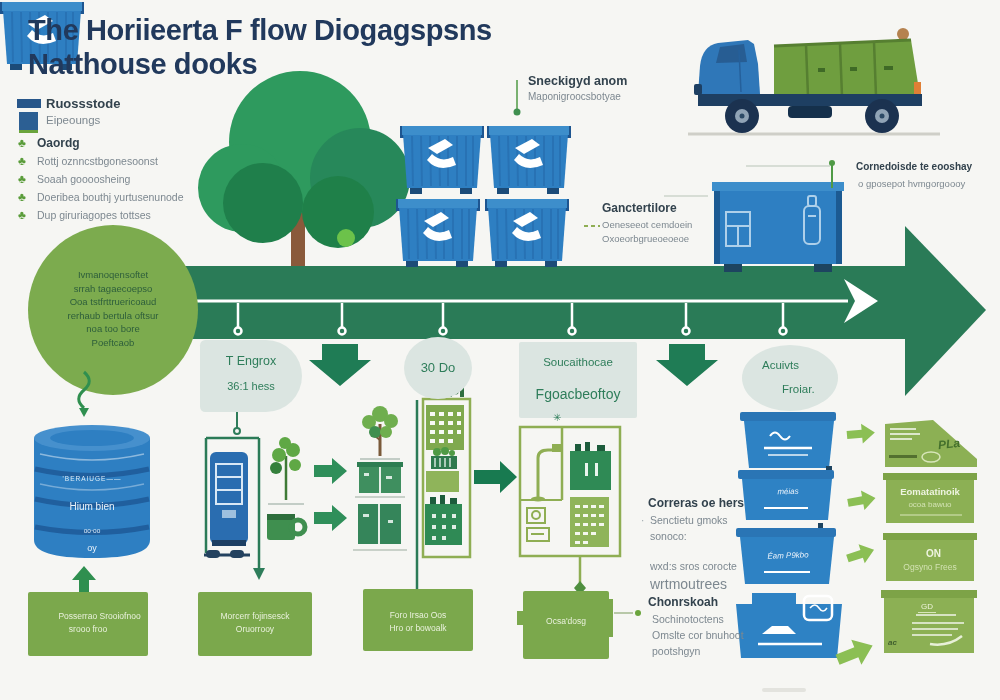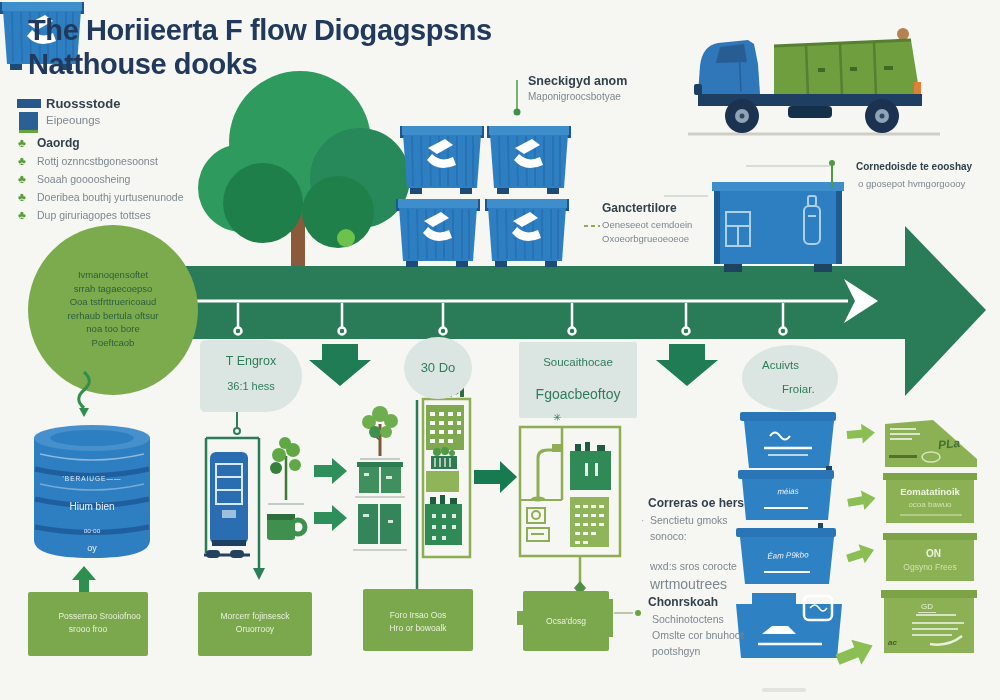--- a/index.html
+++ b/index.html
@@ -502,21 +502,21 @@
   <div>srooo froo</div>
 </div>
 <div class="gbox" style="left:198px;top:592px;width:114px;height:64px;">
   <div style="margin-top:18px;">Morcerr fojinsesck</div>
   <div>Oruorrooy</div>
 </div>
 <div class="gbox" style="left:363px;top:589px;width:110px;height:62px;">
   <div style="margin-top:20px;">Foro Irsao Oos</div>
   <div>Hro or bowoalk</div>
 </div>
-<div class="gbox" style="left:523px;top:591px;width:86px;height:60px;">
+<div class="gbox" style="left:523px;top:591px;width:86px;height:68px;">
   <div style="margin-top:24px;">Ocsa'dosg</div>
 </div>
 
 <div class="t ital" style="left:758px;top:487px;width:60px;text-align:center;font-size:8px;color:#eaf2fa;transform:rotate(-2deg);">méias</div>
 <div class="t ital" style="left:752px;top:551px;width:72px;text-align:center;font-size:8px;color:#eaf2fa;transform:rotate(-2deg);">Éam P9kbo</div>
 
 <div class="t ital" style="left:938px;top:437px;font-size:12px;font-weight:bold;color:#44702c;transform:rotate(-6deg);">PLa</div>
 <div class="t ctr" style="left:886px;top:486px;width:88px;font-size:9.5px;font-weight:bold;color:#eef4e0;">Eomatatinoik</div>
 <div class="t ctr" style="left:886px;top:500px;width:88px;font-size:8px;color:#d2e2b2;">ocoa bawuo</div>
 <div class="t ctr" style="left:886px;top:548px;width:95px;font-size:10px;font-weight:bold;color:#eef4e0;">ON</div>

